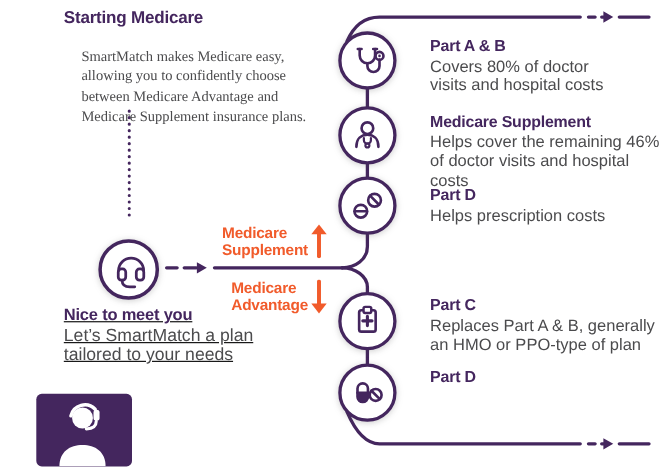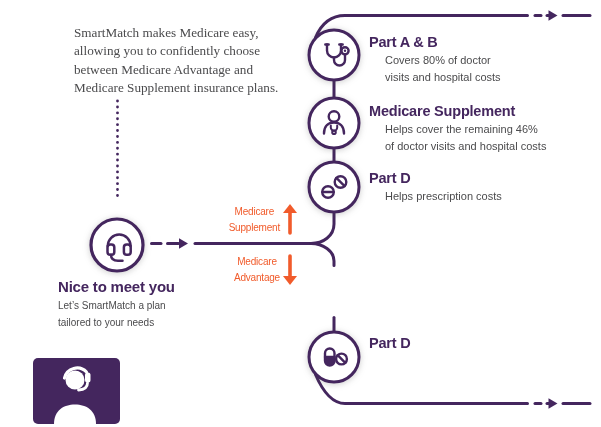--- a/index.html
+++ b/index.html
@@ -11,38 +11,38 @@
   .pre { white-space:pre-line; }
 
   
   .intro { position:absolute; left:58px; top:8px; width:250px; z-index:2; }
   .intro h1 { margin:0 0 3px; font-size:15.5px; font-weight:700; color:var(--purple); letter-spacing:-0.2px; }
   .intro p { margin:16px; font-size:13.2px; line-height:18.4px; color:var(--gray);font-family:Liberation Serif, serif; }
 
   
   .agent-node { position:absolute; left:87px; top:215px; z-index:2; }
   .agent-node svg, .bubble { filter:drop-shadow(0 1px 3px rgba(80,80,80,.28)); }
-  .agent-text { position:absolute; left:58px; top:278px; z-index:2; }
+  .agent-text { position:absolute; left:58px; top:278px; z-index:2;text-decoration:underline; }
   .agent-text h2 { margin:0 0 2px; font-size:15px; font-weight:700; color:var(--purple); letter-spacing:-0.2px; }
-  .agent-text p { margin:0; font-size:10px; line-height:17px; color:var(--gray); }
-
-  
-  .branch-label { position:absolute; z-index:2; text-align:center; font-size:10px; font-weight:400;
+  .agent-text p { margin:0; font-size:16px; line-height:17px; color:var(--gray); }
+
+  
+  .branch-label { position:absolute; z-index:2; text-align:left; font-size:14px; font-weight:700;
                   line-height:15.5px; color:var(--orange); letter-spacing:-0.2px; }
   .branch-top    { right:321px; top:204px; }
   .branch-bottom { right:321px; top:254px; }
   .branch-arrow { position:absolute; z-index:2; }
   .arrow-up   { left:282px; top:203px; }
   .arrow-down { left:282px; top:254px; }
 
   
-  .plan { position:absolute; left:305px; z-index:2; display:flex; gap:6px; }
+  .plan { position:absolute; left:305px; z-index:2; display:flex; gap:28px; }
   .plan .bubble { width:58px; height:58px; flex:none; }
   .plan-text h3 { margin:0; font-size:14.5px; font-weight:700; color:var(--purple); line-height:17px; letter-spacing:-0.2px; }
-  .plan-text p { margin:1px 16px 0; font-size:11px; line-height:17.3px; color:var(--gray); }
+  .plan-text p { margin:1px 0 0; font-size:15px; line-height:17.3px; color:var(--gray); }
 
   
   .support-badge { position:absolute; left:33px; top:358px; width:87px; height:66px;
                    background:var(--purple); border-radius:5px; z-index:2; overflow:hidden; }
 </style>
 </head>
 <body>
 
 <div class="canvas" style="--purple:#44265E; --orange:#F15B2B; --gray:#4B4B4D;">
 
@@ -73,20 +73,21 @@
       <path d="M563 403.5 H590"></path>
     </g>
     <g fill="#44265E" stroke="none">
       <path d="M188 243.5 l-9 -5.2 v10.4 Z"></path>
       <path d="M557.5 15.5 l-9 -5.2 v10.4 Z"></path>
       <path d="M557.5 403.5 l-9 -5.2 v10.4 Z"></path>
     </g>
   </svg>
 
   <div class="intro">
+    <h1>Starting Medicare</h1>
     <p class="pre">SmartMatch makes Medicare easy,
 allowing you to confidently choose
 between Medicare Advantage and
 Medicare Supplement insurance plans.</p>
   </div>
 
   <div class="agent-node">
     <svg width="60" height="60" viewBox="0 0 60 60">
       <circle cx="30" cy="30" r="26" fill="#fff" stroke="#44265E" stroke-width="3.2"></circle>
       <g stroke="#44265E" stroke-width="2.5" fill="none" stroke-linecap="round">
@@ -162,20 +163,35 @@
         <circle cx="35.5" cy="24" r="5.8"></circle>
         <path d="M31.4 19.9 L39.6 28.1"></path>
       </g>
     </svg>
     <div class="plan-text" style="padding-top:12px">
       <h3>Part D</h3>
       <p class="pre">Helps prescription costs</p>
     </div>
   </div>
 
+  <div class="plan" style="top:263px">
+    <svg class="bubble" viewBox="0 0 58 58">
+      <circle cx="29" cy="29" r="25" fill="#fff" stroke="#44265E" stroke-width="3"></circle>
+      <g stroke="#44265E" fill="none" stroke-linecap="round">
+        <rect x="21.5" y="19" width="15" height="19.5" rx="2" stroke-width="2.4"></rect>
+        <rect x="25.5" y="16" width="7" height="5.5" rx="1.5" fill="#fff" stroke-width="2.2"></rect>
+        <path d="M29 24.5 V33 M24.8 28.7 H33.2" stroke-width="2.8"></path>
+      </g>
+    </svg>
+    <div class="plan-text" style="padding-top:7px">
+      <h3>Part C</h3>
+      <p class="pre">Replaces Part A &amp; B, generally
+an HMO or PPO-type of plan</p>
+    </div>
+  </div>
 
   <div class="plan" style="top:328px">
     <svg class="bubble" viewBox="0 0 58 58">
       <circle cx="29" cy="29" r="25" fill="#fff" stroke="#44265E" stroke-width="3"></circle>
       <g stroke="#44265E" stroke-width="2.4" fill="none" stroke-linecap="round">
         <rect x="20" y="20.5" width="9.5" height="17" rx="4.75"></rect>
         <path d="M20 29 h9.5"></path>
         <circle cx="36.5" cy="31" r="5.4"></circle>
         <path d="M32.7 27.2 L40.3 34.8"></path>
       </g>

